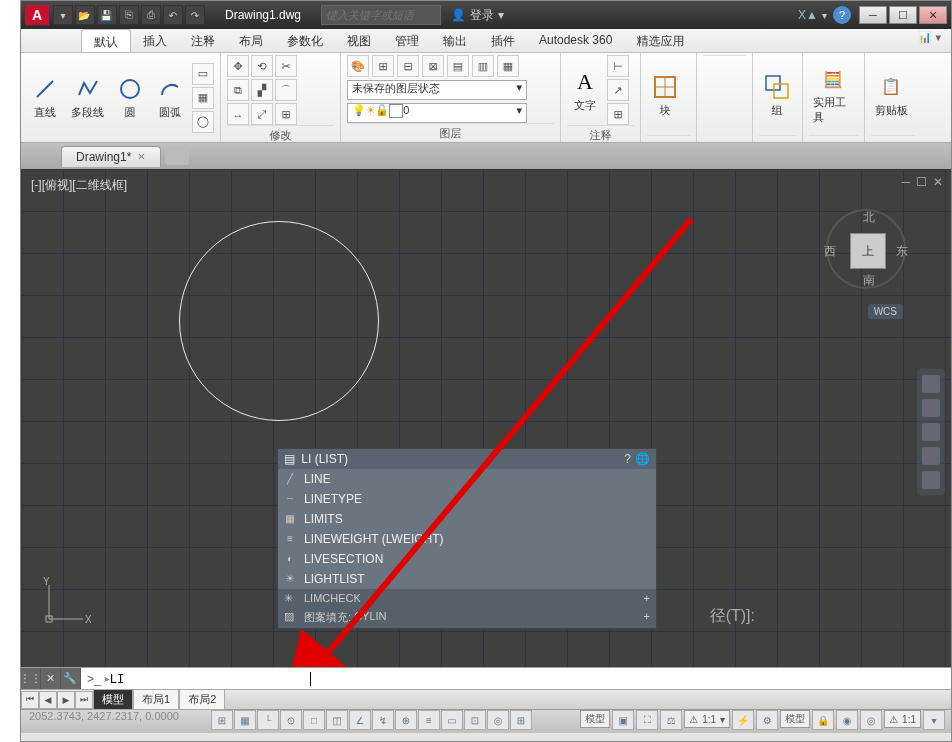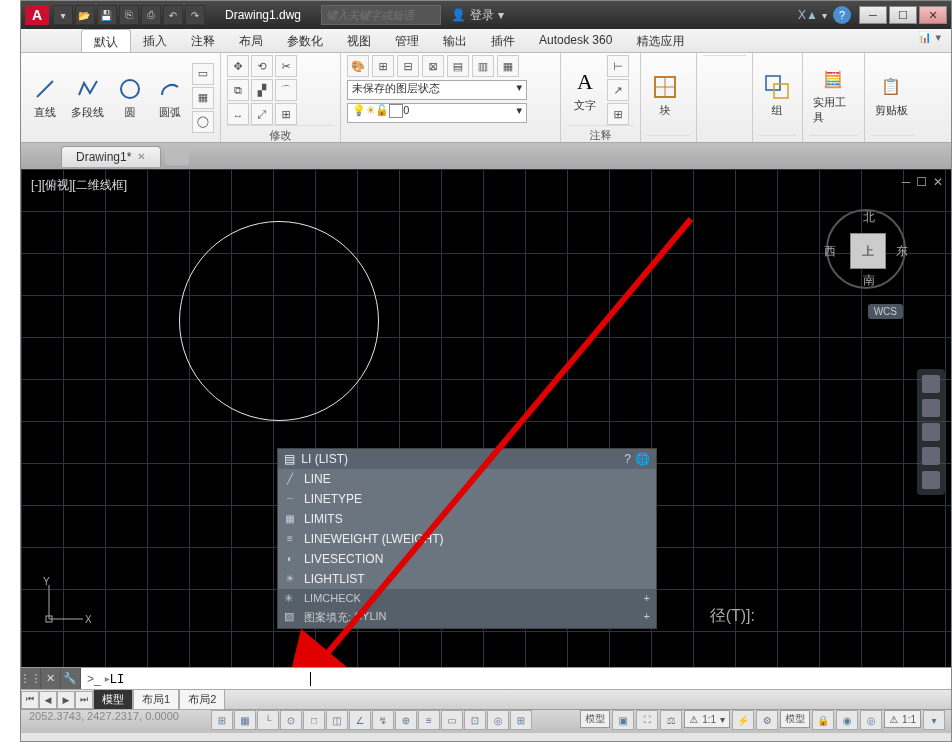--- a/index.html
+++ b/index.html
@@ -43,21 +43,21 @@
 .layer-row { display: flex; align-items: center; gap: 3px; }
 .color-swatch { width: 14px; height: 14px; border: 1px solid #888; }
 
 
 .file-tabs { height: 26px; background: linear-gradient(#c0c0c0,#a8a8a8); display: flex; align-items: center; padding-left: 40px; }
 .file-tab { background: linear-gradient(#f5f5f5,#ddd); border: 1px solid #999; border-bottom: none; padding: 3px 14px; font-size: 12px; color: #333; border-radius: 4px 4px 0 0; display: flex; align-items: center; gap: 6px; }
 .file-tab .close-x { color: #888; font-size: 10px; }
 .file-tabs .plus-tab { width: 24px; height: 18px; background: #bbb; margin-left: 4px; border-radius: 3px; }
 
 
-.drawing-area { position: relative; height: 498px; background: #000000; overflow: hidden; padding-left: 44px; }
+.drawing-area { position: relative; height: 498px; background: #404040; overflow: hidden; padding-left: 44px; }
 .drawing-area::before {
   content: ""; position: absolute; inset: 0;
   background-image:
     linear-gradient(#2a3540 1px, transparent 1px),
     linear-gradient(90deg, #2a3540 1px, transparent 1px);
   background-size: 42px 42px;
 }
 .view-label { position: absolute; top: 8px; left: 10px; color: #ddd; font-size: 12px; }
 .win-icons { position: absolute; top: 6px; right: 8px; color: #aaa; font-size: 12px; display: flex; gap: 6px; }
 .circle-shape { position: absolute; top: 52px; left: 158px; width: 200px; height: 200px; border: 1px solid #e8e8e8; border-radius: 50%; }
@@ -241,20 +241,21 @@
           </div>
         <div class="layer-combo">
           <span style="color:#d4a020;">💡</span>
           <span style="color:#d4a020;">☀</span>
           <span style="color:#888;">🔓</span>
           <span class="color-swatch" style="background:#fff;"></span>
           <span>0</span>
           <span style="margin-left:auto;">▾</span>
         </div>
       </div>
+      <div class="panel-label">图层</div>
     </div>
 
     <div class="panel" style="width:80px;">
       <div class="panel-content">
         <div class="tool-btn">
             <div class="icon" style="font-size:22px;font-family:serif;">A</div>
             <div class="label">文字</div>
           </div>
         <div class="tool-col">
           <div class="small-btn">⊢</div>

